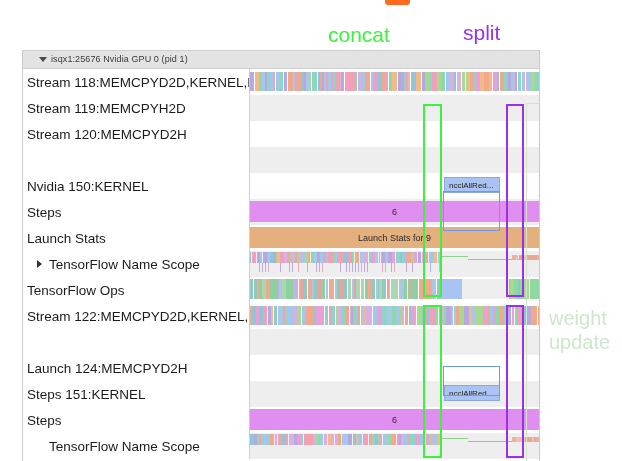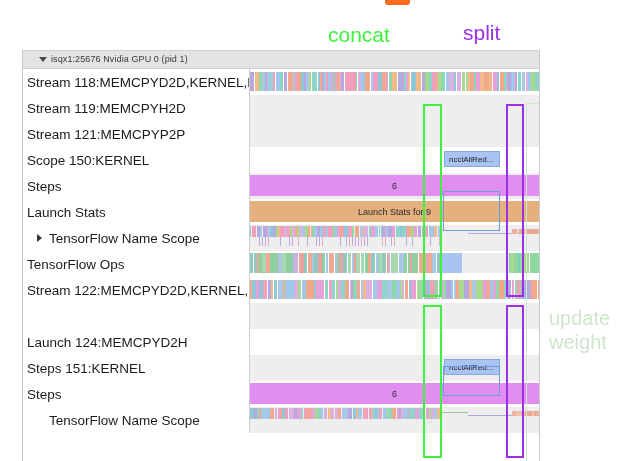--- a/index.html
+++ b/index.html
@@ -68,22 +68,22 @@
   #ov-nccl2{left:420px;top:316px;width:57px;height:30px;border:1px solid #6f9ae0;}
 </style>
 </head>
 <body>
 
 <div id="orange-nub"></div>
 <div class="annot-label" id="lbl-concat">concat</div>
 <div class="annot-label" id="lbl-split">split</div>
 <div class="annot-label" id="lbl-nccl">nccl</div>
 <div class="annot-label" id="lbl-weight">
+  <span>weight</span>
   <span>update</span>
-  <span>weight</span>
 </div>
 
 <div id="viewer">
   <div id="rows-host">
       <div class="group-header">
         <span class="tri"></span>
         <span class="ghtxt">isqx1:25676 Nvidia GPU 0 (pid 1)</span>
       </div>
       <div class="row">
         <div class="track">
@@ -188,36 +188,41 @@
         </div>
       </div>
       <div class="row alt">
         <div class="track"></div>
         <div class="gutter"></div>
         <div class="vsep"></div>
         <div class="row-label">
           <span>Stream 119:MEMCPYH2D</span>
         </div>
       </div>
+      <div class="row">
+        <div class="track"></div>
+        <div class="gutter"></div>
+        <div class="vsep"></div>
+        <div class="row-label">
+          <span>Stream 120:MEMCPYD2H</span>
+        </div>
+      </div>
       <div class="row alt">
         <div class="track"></div>
         <div class="gutter"></div>
         <div class="vsep"></div>
-        <div class="row-label">
-          <span>Stream 121:MEMCPYP2P</span>
-        </div>
       </div>
       <div class="row">
         <div class="track">
           <div class="nccl-blk" style="left:194px;top:4px;width:56px;">ncclAllRed...</div>
         </div>
         <div class="gutter"></div>
         <div class="vsep"></div>
         <div class="row-label">
-          <span>Scope 150:KERNEL</span>
+          <span>Nvidia 150:KERNEL</span>
         </div>
       </div>
       <div class="row alt">
         <div class="track">
           <div class="solidbar steps" style="left:0px;width:289px;">6</div>
         </div>
         <div class="gutter"></div>
         <div class="vsep"></div>
         <div class="row-label">
           <span>Steps</span>

